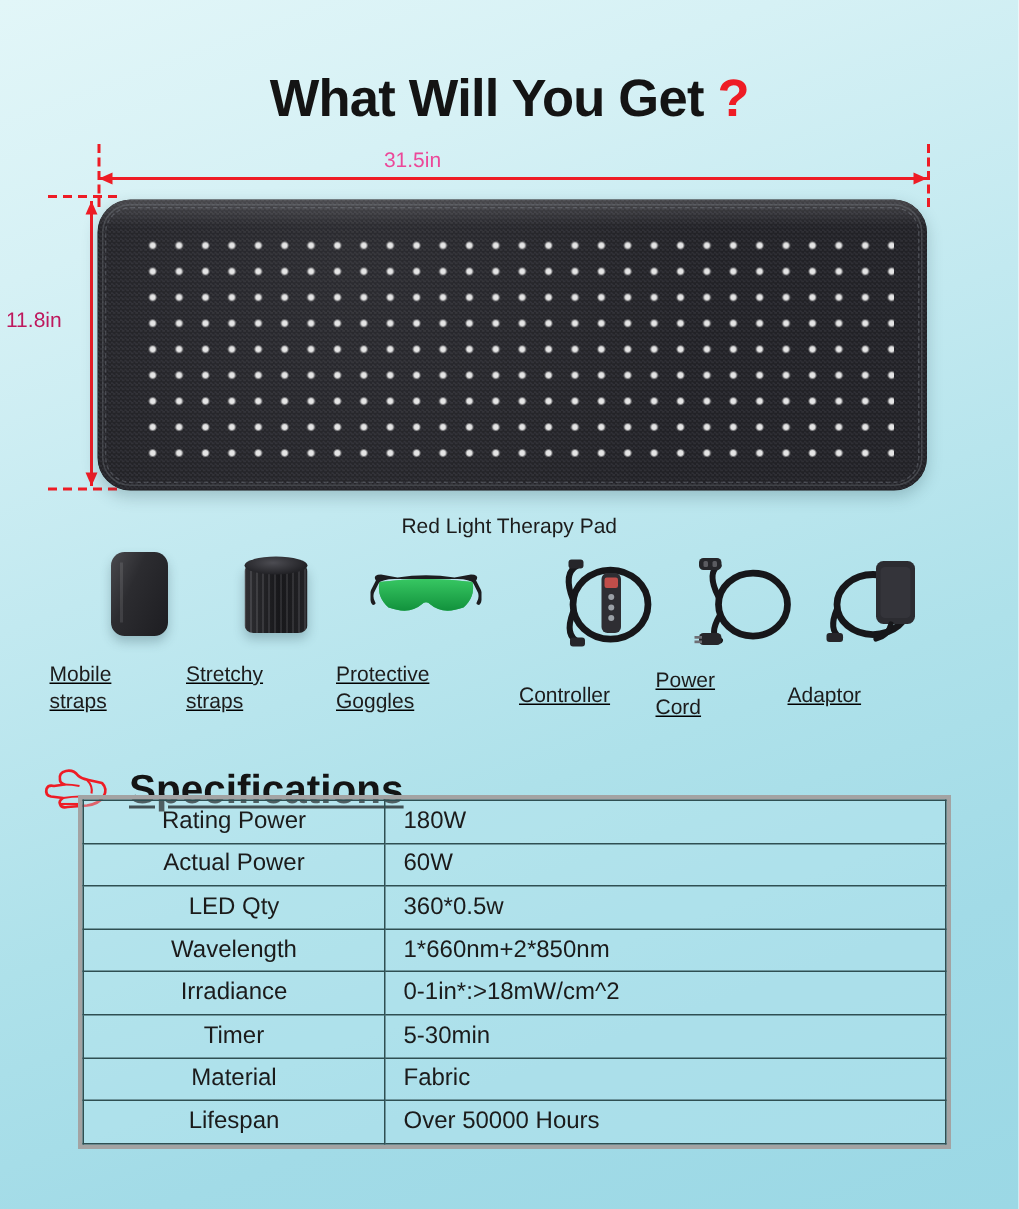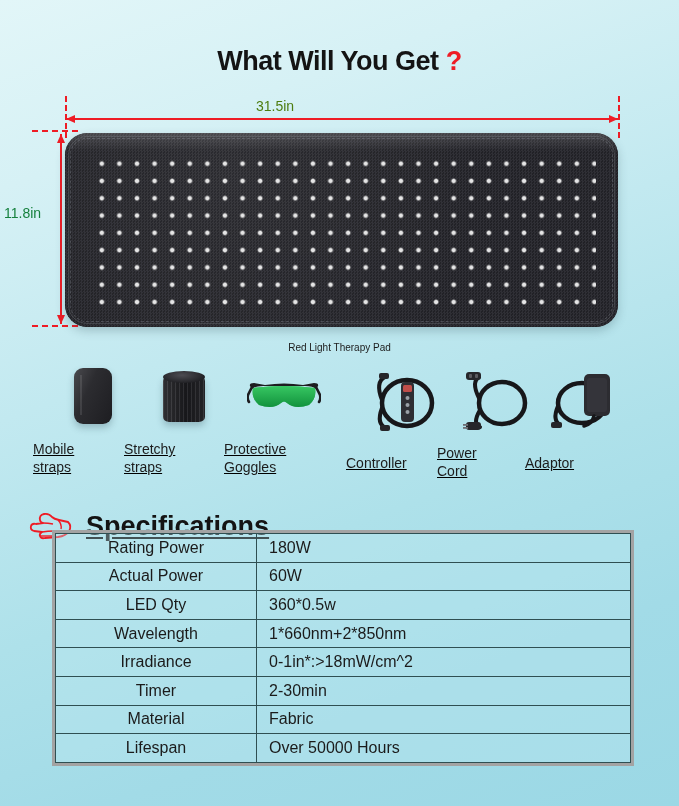--- a/index.html
+++ b/index.html
@@ -7,21 +7,21 @@
     width:679px;height:806px;overflow:hidden;
     font-family:"Liberation Sans", sans-serif;
     background:linear-gradient(160deg,#e2f6f8 0%,#d6f1f5 18%,#c2e9f0 40%,#aee1ea 62%,#a2dbe7 80%,#9bd8e5 100%);
     position:relative;
   }
   .stage{position:absolute;left:0;top:0;width:679px;height:806px;}
 
   
   .title{
     position:absolute;left:0;top:46px;width:679px;text-align:center;
-    font-size:27px;font-weight:bold;color:#141414;letter-spacing:-0.5px;
+    font-size:35px;font-weight:bold;color:#141414;letter-spacing:-0.5px;
     font-family:"Liberation Sans", sans-serif;
   }
   .title .qm{color:#ee1c25;font-weight:bold;}
 
   
   .dimline{position:absolute;}
   .vguide-l{left:65px;top:96px;width:0;height:42px;border-left:2px dashed #ee1c25;}
   .vguide-r{left:618px;top:96px;width:0;height:42px;border-left:2px dashed #ee1c25;}
   .hguide-t{left:32px;top:130px;width:46px;height:0;border-top:2px dashed #ee1c25;}
   .hguide-b{left:32px;top:325px;width:46px;height:0;border-top:2px dashed #ee1c25;}
@@ -37,25 +37,25 @@
   .arrow-v{position:absolute;left:60px;top:134px;width:2px;height:190px;background:#ee1c25;}
   .arrow-v:before,.arrow-v:after{
     content:"";position:absolute;left:-3.5px;width:0;height:0;
     border-left:4.5px solid transparent;border-right:4.5px solid transparent;
   }
   .arrow-v:before{top:0;border-bottom:9px solid #ee1c25;}
   .arrow-v:after{bottom:0;border-top:9px solid #ee1c25;}
 
   .dim-label-w{
     position:absolute;left:0;top:98px;width:550px;text-align:center;
-    font-size:14px;color:#4d7c0f;
+    font-size:14px;color:#ec4899;
   }
   .dim-label-h{
     position:absolute;left:4px;top:205px;width:56px;text-align:left;
-    font-size:14px;color:#15803d;
+    font-size:14px;color:#be185d;
   }
 
   
   .pad{
     position:absolute;left:65px;top:133px;width:553px;height:194px;
     border-radius:22px;
     background:#26262a;
     box-shadow:0 4px 10px rgba(40,70,80,.25);
     overflow:hidden;
   }
@@ -83,21 +83,21 @@
     position:absolute;left:28px;top:22px;right:22px;bottom:20px;
     background-image:
       radial-gradient(circle, #efefef 0px, #efefef 1.6px, rgba(210,210,210,.55) 2.3px, rgba(0,0,0,0) 3px);
     background-size:17.6px 17.3px;
     background-position:0 0;
     opacity:.95;
   }
 
   .pad-caption{
     position:absolute;left:0;top:342px;width:679px;text-align:center;
-    font-size:10px;color:#1c1c1c;
+    font-size:14px;color:#1c1c1c;
   }
 
   
   .acc{position:absolute;top:362px;width:120px;text-align:left;text-decoration:underline;}
   .acc .art{position:relative;height:78px;}
   .acc .cap{font-size:14px;color:#1c1c1c;line-height:18px;}
 
   .acc1{left:33px;}  .acc2{left:124px;} .acc3{left:224px;}
   .acc4{left:346px;} .acc5{left:437px;} .acc6{left:525px;}
 
@@ -308,21 +308,21 @@
         <tr>
             <td class="k">Wavelength</td>
             <td class="v">1*660nm+2*850nm</td>
           </tr>
         <tr>
             <td class="k">Irradiance</td>
             <td class="v">0-1in*:&gt;18mW/cm^2</td>
           </tr>
         <tr>
             <td class="k">Timer</td>
-            <td class="v">2-30min</td>
+            <td class="v">5-30min</td>
           </tr>
         <tr>
             <td class="k">Material</td>
             <td class="v">Fabric</td>
           </tr>
         <tr>
             <td class="k">Lifespan</td>
             <td class="v">Over 50000 Hours</td>
           </tr>
       </tbody>

